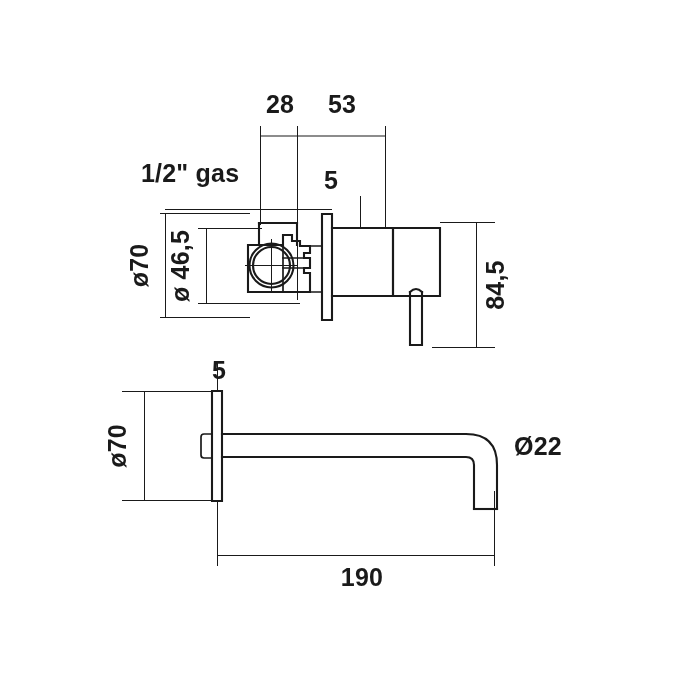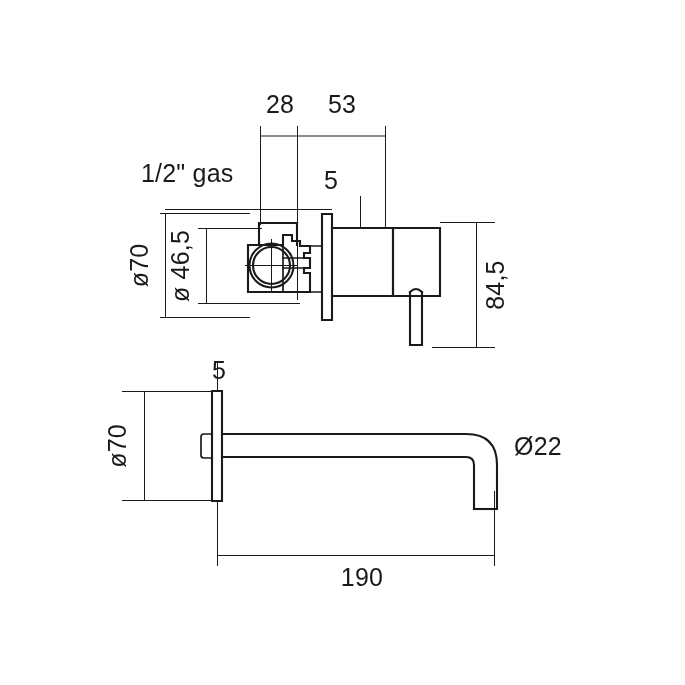--- a/index.html
+++ b/index.html
@@ -11,20 +11,21 @@
     width: 685px;
     height: 685px;
     font-family: "Liberation Sans", sans-serif;
     overflow: hidden;
   }
   #drawing-root {
     position: relative;
     width: 685px;
     height: 685px;
     background: #ffffff;
+    font-weight: bold;
   }
   svg.tech-drawing {
     display: block;
     width: 685px;
     height: 685px;
   }
   .obj-line {
     fill: none;
     stroke: #1a1a1a;
     stroke-width: 2.1;

